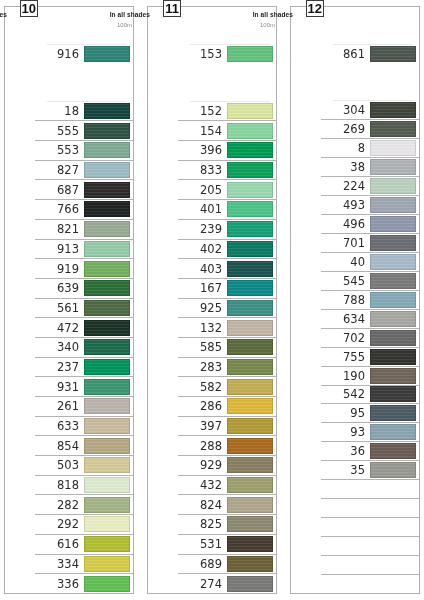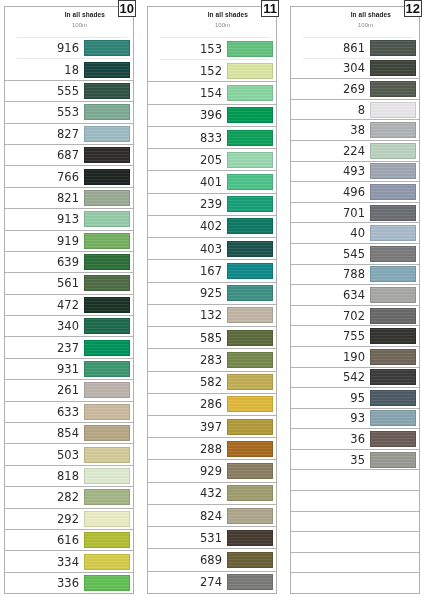--- a/index.html
+++ b/index.html
@@ -23,21 +23,21 @@
     box-sizing: border-box;
     padding: 6px 4px 6px 4px;
   }
   .panel {
     position: relative;
     width: 130px;
     box-sizing: border-box;
     background: #ffffff;
     border: 1px solid #b0b0b0;
     display: flex;
-    flex-direction: column;
+    flex-direction: row;
   }
   .panel-header {
     position: relative;
     height: 30px;
     flex: 0 0 30px;
     box-sizing: border-box;
     padding-right: 6px;
   }
   .hdr-title {
     position: absolute;
@@ -85,20 +85,21 @@
     display: flex;
     align-items: center;
     justify-content: flex-end;
     box-sizing: border-box;
     border-top: 1px solid #b3b3b3;
     padding-right: 3px;
     min-height: 0;
   }
   .row.faint {
     border-top: 1px solid #eeeeee;
+    margin-top: 37px;
   }
   .row.faint::before {
     content: "";
     position: absolute;
     left: 0;
     right: 0;
     top: -1px;
     height: 1px;
     background: #ffffff;
   }
@@ -349,20 +350,24 @@
         </div>
         <div class="row">
           <div class="row-code">432</div>
           <div class="swatch" style="background: rgb(159, 159, 112);"></div>
         </div>
         <div class="row">
           <div class="row-code">824</div>
           <div class="swatch" style="background: rgb(175, 167, 142);"></div>
         </div>
         <div class="row">
+          <div class="row-code">825</div>
+          <div class="swatch" style="background: rgb(141, 138, 114);"></div>
+        </div>
+        <div class="row">
           <div class="row-code">531</div>
           <div class="swatch" style="background: rgb(70, 60, 48);"></div>
         </div>
         <div class="row">
           <div class="row-code">689</div>
           <div class="swatch" style="background: rgb(107, 97, 56);"></div>
         </div>
         <div class="row">
           <div class="row-code">274</div>
           <div class="swatch" style="background: rgb(122, 122, 120);"></div>

